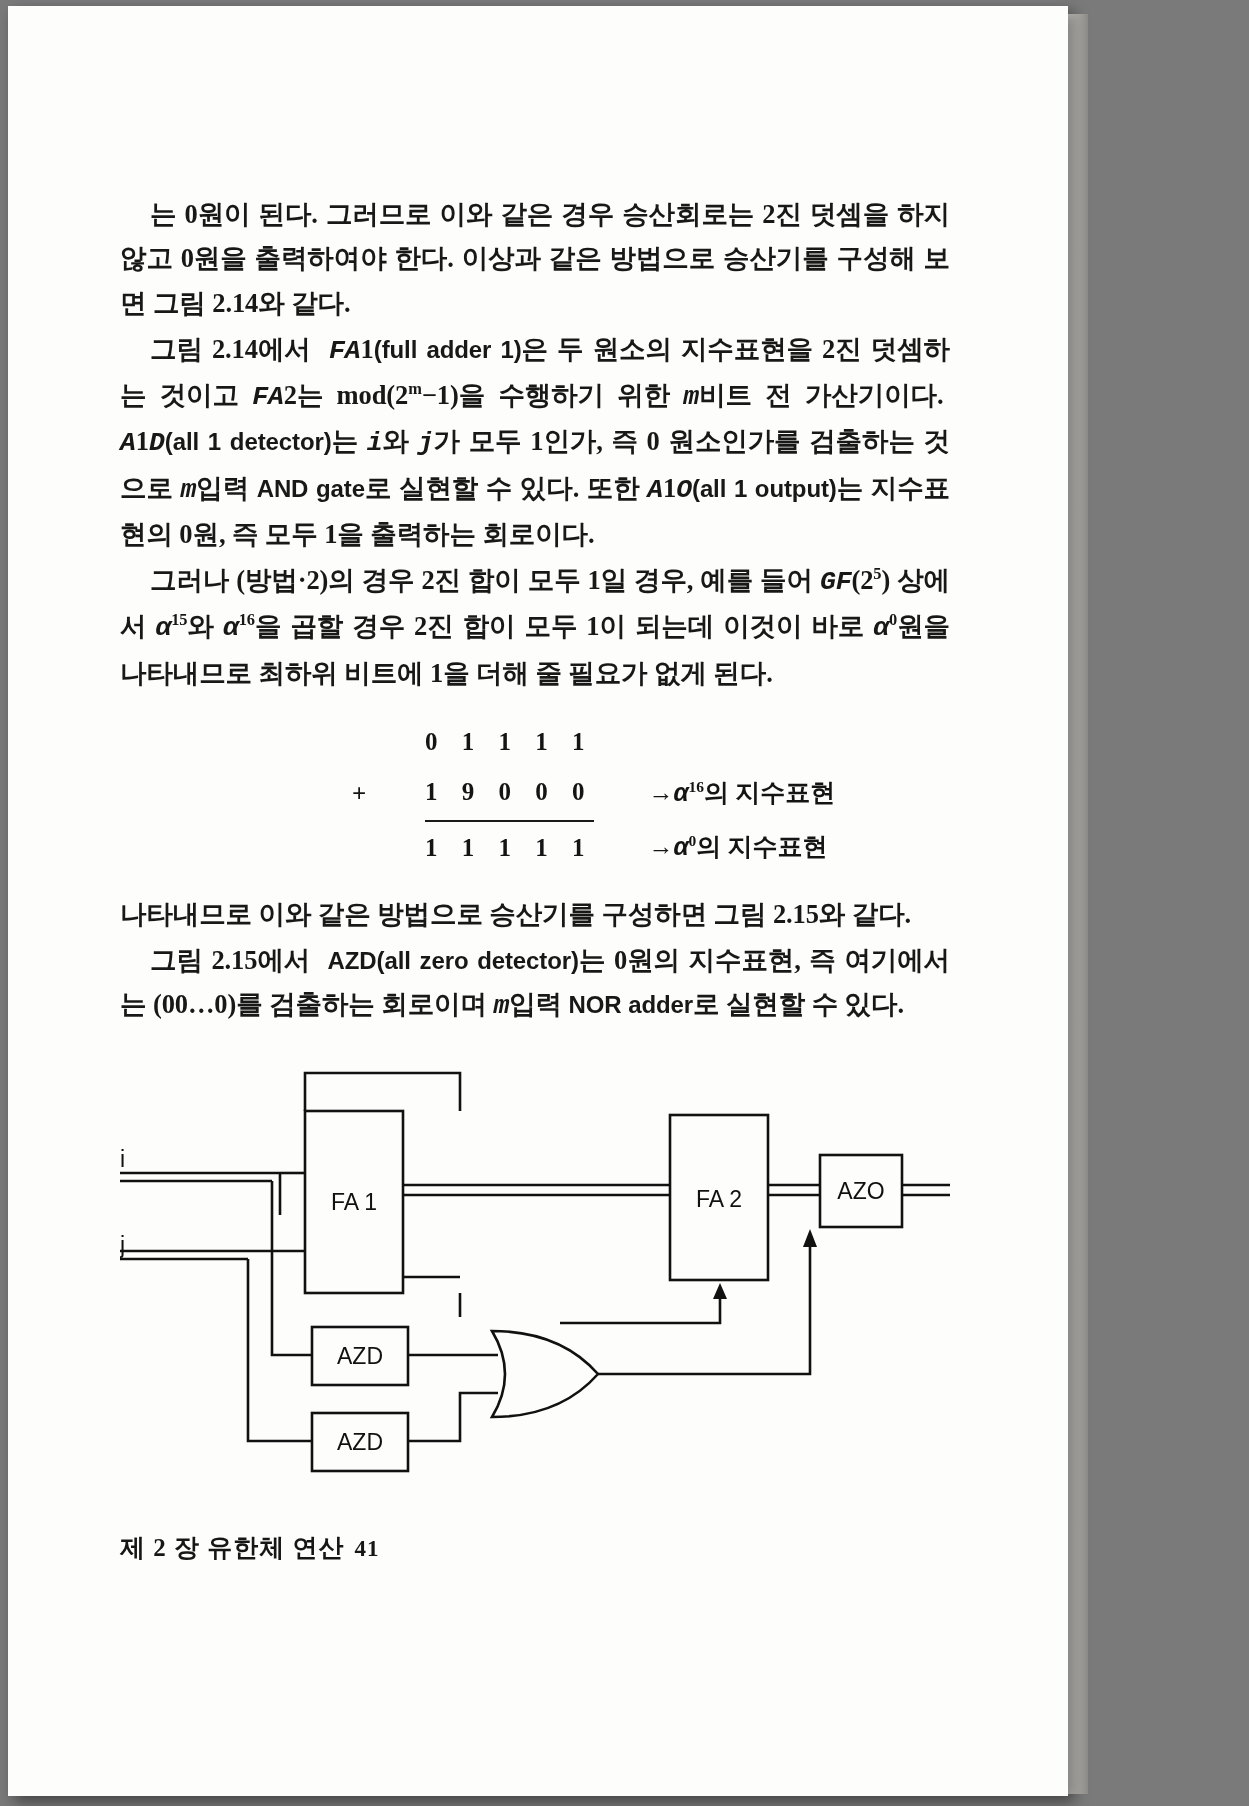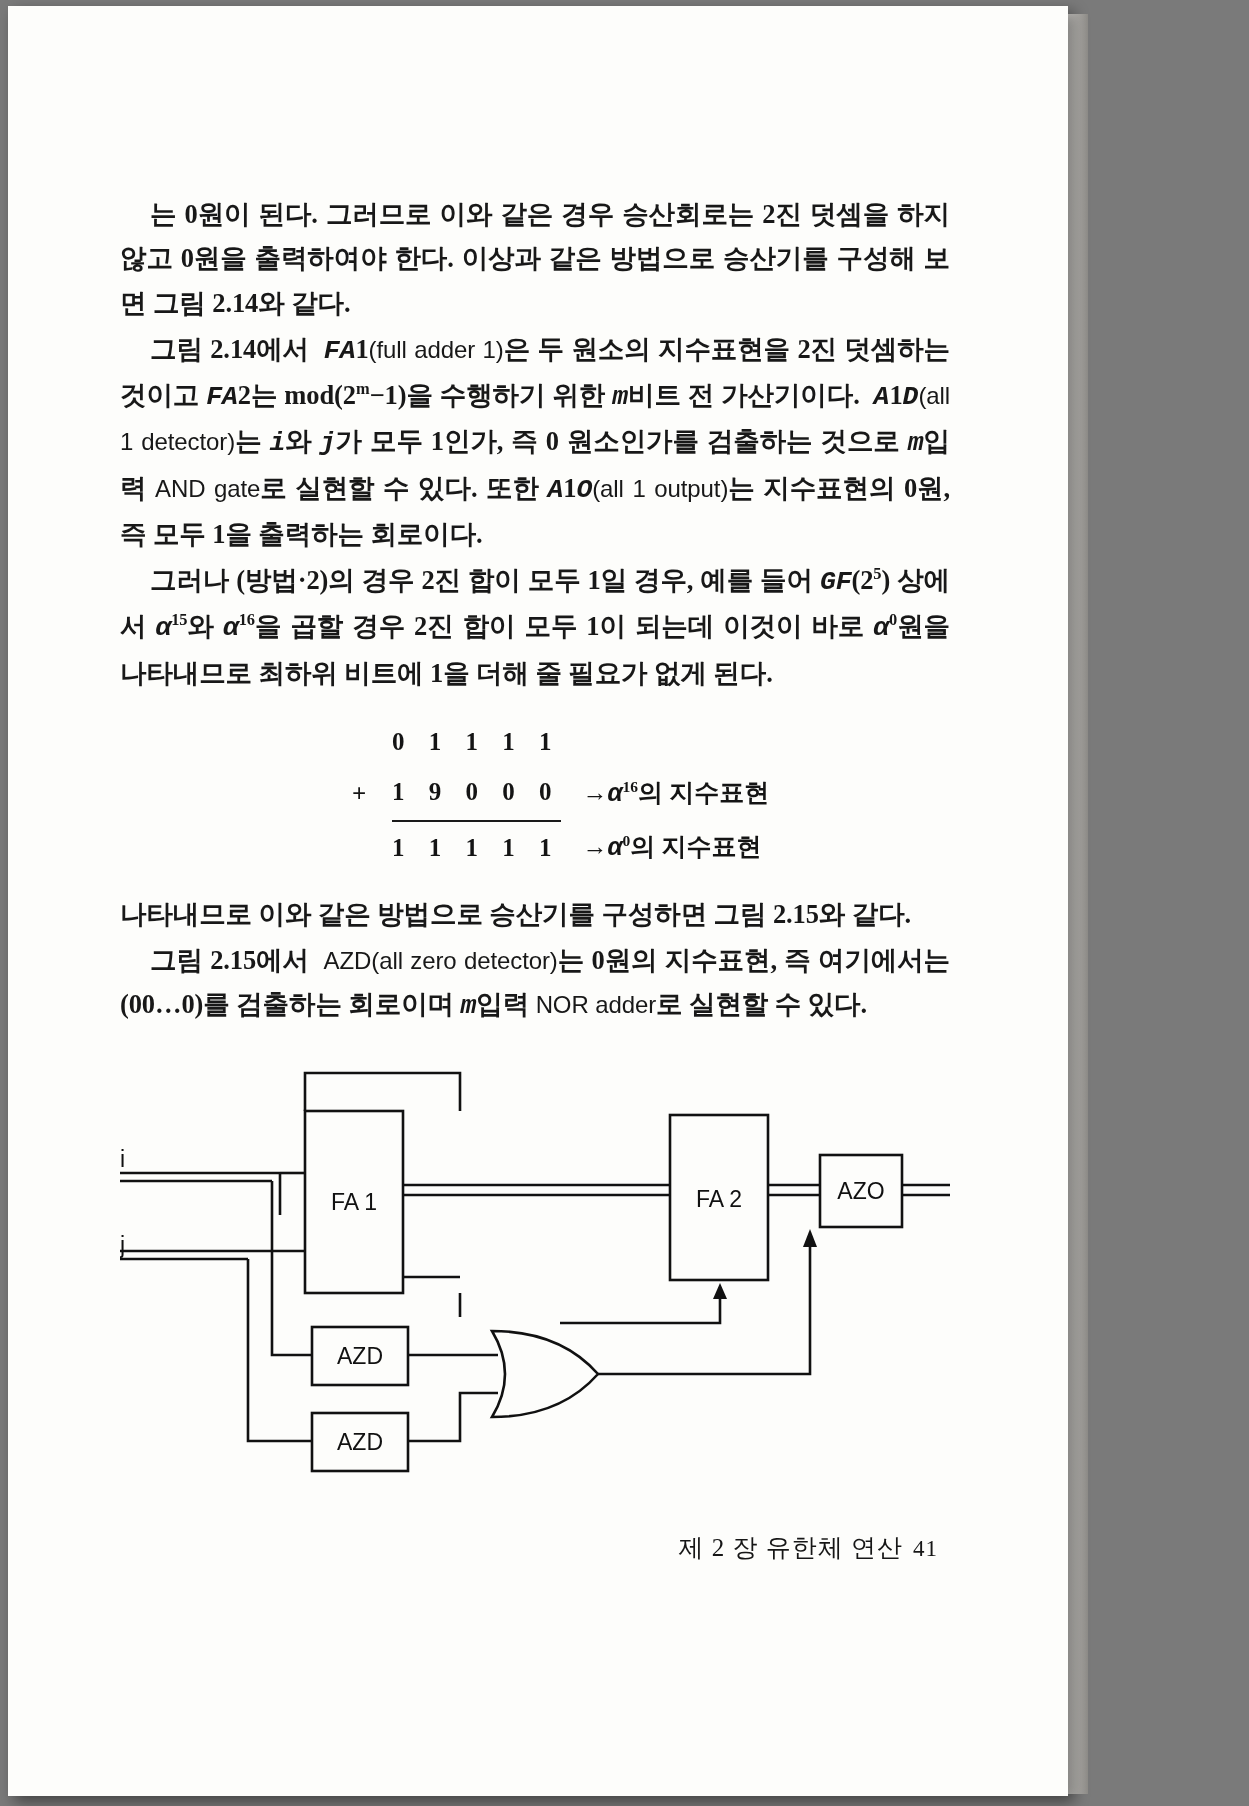--- a/index.html
+++ b/index.html
@@ -47,33 +47,34 @@
     margin: 0 0 2px 0;
     font-size: 26.5px;
     line-height: 1.67;
     color: #181818;
     text-align: justify;
     letter-spacing: -0.1px;
     font-weight: 600;
   }
   p.indent { text-indent: 30px; }
   .it { font-family: Liberation Mono, monospace; font-style: italic; }
-  .rm { font-family: "Liberation Sans", sans-serif; font-style: normal; font-weight: 400; font-size: 24px; }
+  .rm { font-family: "Liberation Sans", sans-serif; font-style: normal; font-weight: 700; font-size: 24px; }
   sup { font-size: 0.62em; vertical-align: super; }
   .sum-block {
     margin: 22px 0 18px 0;
     font-size: 25px;
     color: #141414;
     font-weight: 600;
   }
   .sum-row {
     display: flex;
     align-items: center;
     justify-content: flex-start;
     line-height: 2.0;
+    gap: 33px;
   }
   .sum-plus {
     display: inline-block;
     width: 40px;
     text-align: left;
     padding-left: 232px;
     box-sizing: content-box;
   }
   .sum-pad { display:inline-block; width: 272px; }
   .sum-digits {
@@ -95,23 +96,23 @@
   .figcaption {
     margin-top: 18px;
     text-align: center;
     font-size: 25px;
     font-weight: 700;
     color: #161616;
     letter-spacing: 0.5px;
   }
   .footer {
     margin-top: 46px;
-    text-align: right;
+    text-align: left;
     font-size: 25px;
-    font-weight: 400;
+    font-weight: 700;
     color: #161616;
     padding-right: 12px;
     letter-spacing: 1px;
   }
   .footer .pg { font-size: 23px; margin-left: 10px; }
   svg text {
     font-family: "Liberation Sans", sans-serif;
     font-size: 23px;
     fill: #111;
   }

